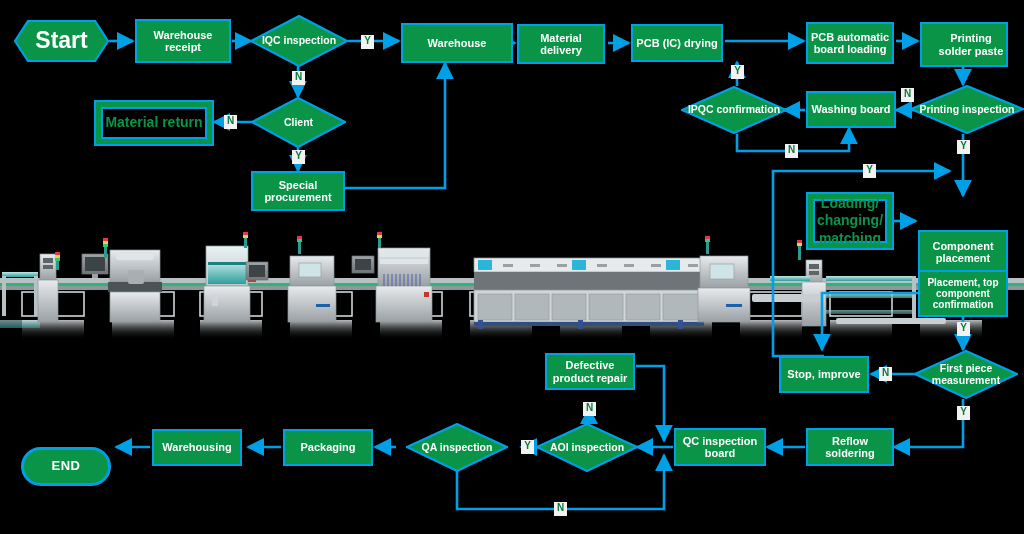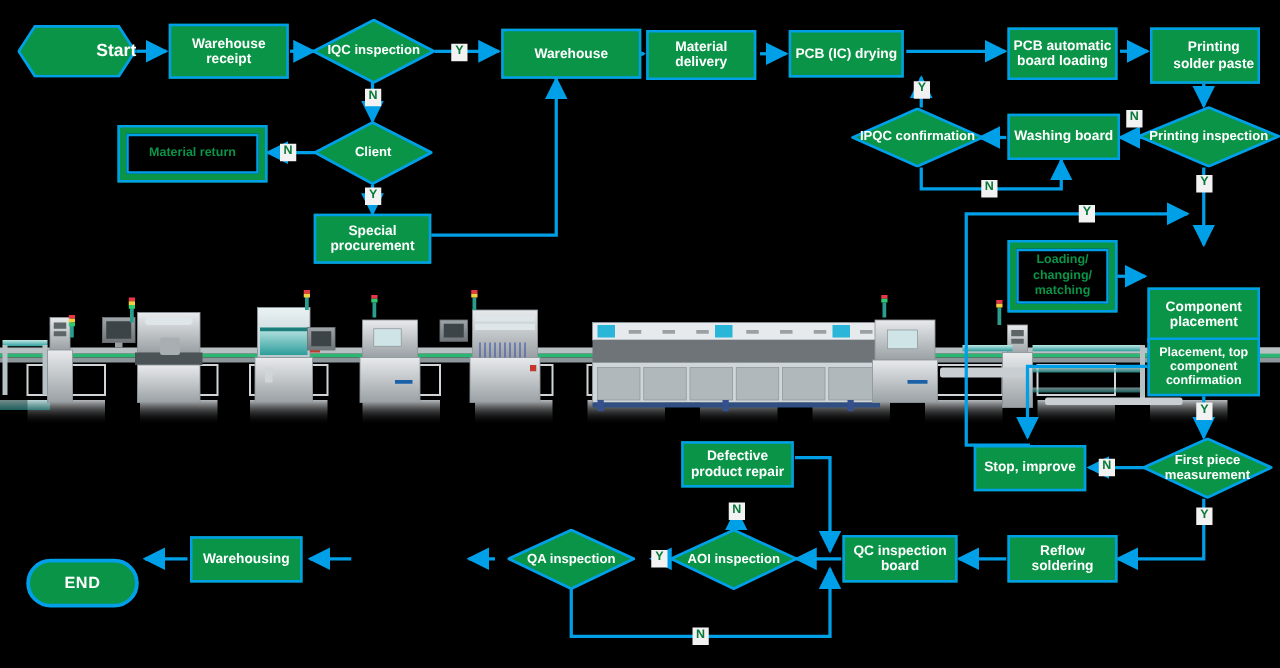--- a/index.html
+++ b/index.html
@@ -12,33 +12,33 @@
   
   #machine-band{position:absolute;left:0;top:232px;width:1024px;height:110px;}
 
   
   .node{position:absolute;box-sizing:border-box;display:flex;align-items:center;
         justify-content:center;text-align:center;color:#fff;line-height:1.12;}
   .proc{background:#0a9447;border:2px solid #00a0e9;font-size:11px;font-weight:bold;}
   .proc.small{font-size:10px;}
   .term{background:#0a9447;border:3px solid #00a0e9;border-radius:24px;
         font-size:13px;font-weight:bold;letter-spacing:.5px;}
-  .hexstart{background:transparent;border:none;font-size:14px;font-weight:bold;justify-content:flex-end;}
+  .hexstart{background:transparent;border:none;font-size:23px;font-weight:bold;}
   .hexstart .hx{position:absolute;left:0;top:0;width:100%;height:100%;}
   .hexstart .lbl{position:relative;z-index:2;}
 
   .dia{background:transparent;border:none;font-size:10.5px;font-weight:bold;}
   .dia .dshape{position:absolute;left:0;top:0;width:100%;height:100%;}
   .dia .lbl{position:relative;z-index:2;padding:0 4px;}
 
   
   .note{background:#0a9447;border:2px solid #00a0e9;padding:5px;}
   .note .inner{width:100%;height:100%;box-sizing:border-box;background:#000;
                border:2px solid #00a0e9;display:flex;align-items:center;justify-content:center;
-               color:#0a9447;font-size:10px;font-weight:bold;text-align:center;line-height:1.25;}
+               color:#0a9447;font-size:14px;font-weight:bold;text-align:center;line-height:1.25;}
 
   
   .elbl{position:absolute;background:#f2f2f2;color:#0a7a3a;font-size:10px;
         font-weight:bold;line-height:12px;text-align:center;width:13px;height:14px;}
 </style>
 </head>
 <body>
 
 <div id="stage">
 
@@ -428,20 +428,23 @@
     <span>Defective product repair</span>
   </div>
 
   <div class="node dia" style="left:406px;top:423px;width:102px;height:49px;">
     <svg class="dshape" viewBox="0 0 102 49" preserveAspectRatio="none">
       <polygon points="51,1 101,24 51,48 1,24" fill="#0a9447" stroke="#00a0e9" stroke-width="2.2"></polygon>
     </svg>
     <span class="lbl">QA inspection</span>
   </div>
 
+  <div class="node proc" style="left:283px;top:429px;width:90px;height:37px;">
+    <span>Packaging</span>
+  </div>
 
   <div class="node proc" style="left:152px;top:429px;width:90px;height:37px;">
     <span>Warehousing</span>
   </div>
 
   <div class="node term" style="left:21px;top:447px;width:90px;height:39px;">
     <span>END</span>
   </div>
 
   <div class="elbl" style="left:361px;top:35px;">Y</div>

